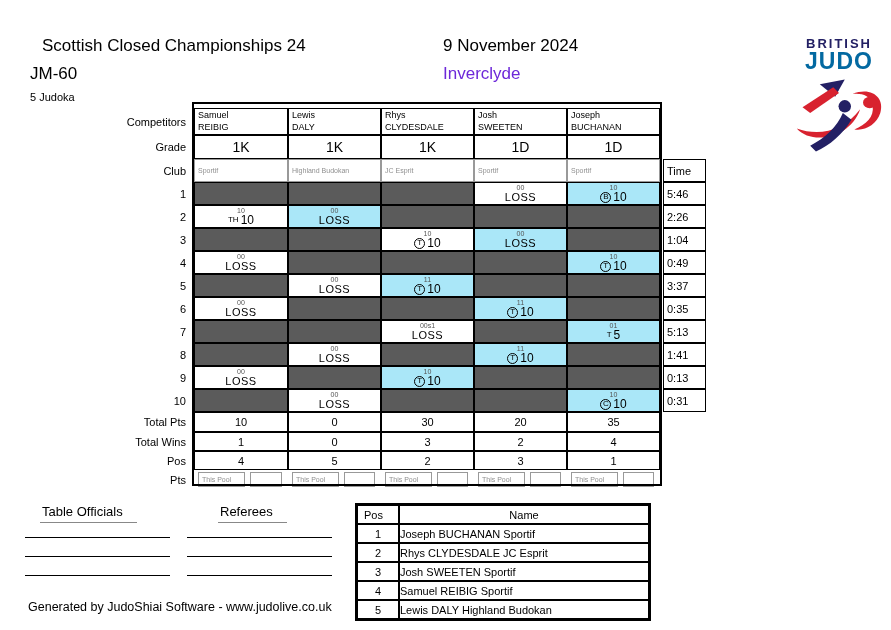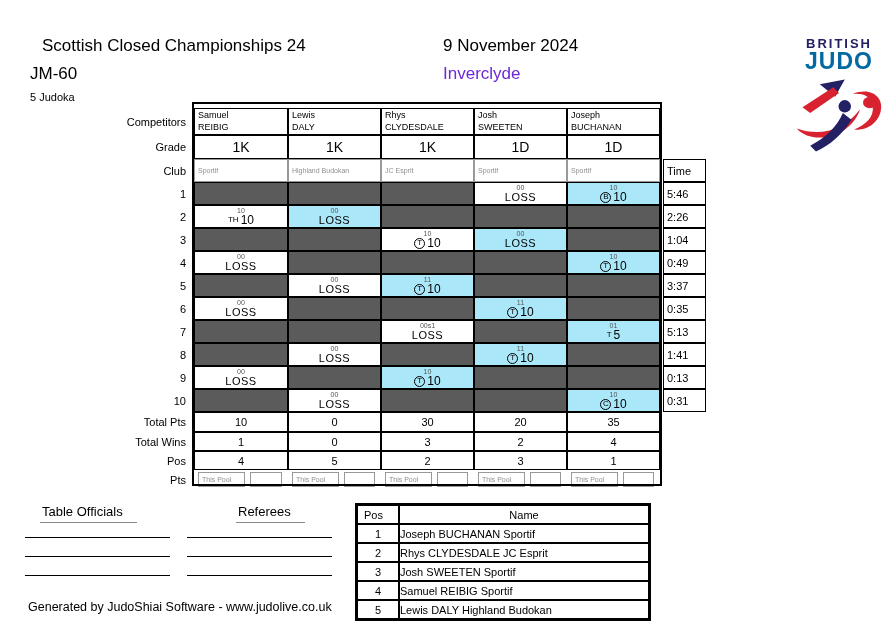--- a/index.html
+++ b/index.html
@@ -55,21 +55,21 @@
   #results-table { position:absolute; left:355px; top:503px; width:296px; border:2px solid #000; }
   .rrow { display:flex; height:19px; }
   .rpos { width:42px; border:1px solid #000; font-size:11px; display:flex; align-items:center; justify-content:center; }
   .rhead .rpos { justify-content:flex-start; padding-left:6px; }
   .rname { flex:1; border:1px solid #000; font-size:11px; display:flex; align-items:center; padding-left:0; }
   .rhead .rname { justify-content:center; padding-left:0; }
 
   
   .sig-label { top:504px; font-size:13px; color:#000; border-bottom:1px solid #888; padding:0 14px 3px 2px; }
   #to-label { left:40px; }
-  #ref-label { left:236px; }
+  #ref-label { left:218px; }
   .sig-col { top:519px; width:145px; }
   #to-lines { left:25px; }
   #ref-lines { left:187px; }
   .sig-line { height:19px; border-bottom:1px solid #000; }
 
   .footer { left:28px; top:600px; font-size:12.5px; color:#000; }
 </style>
 </head>
 <body>
 

